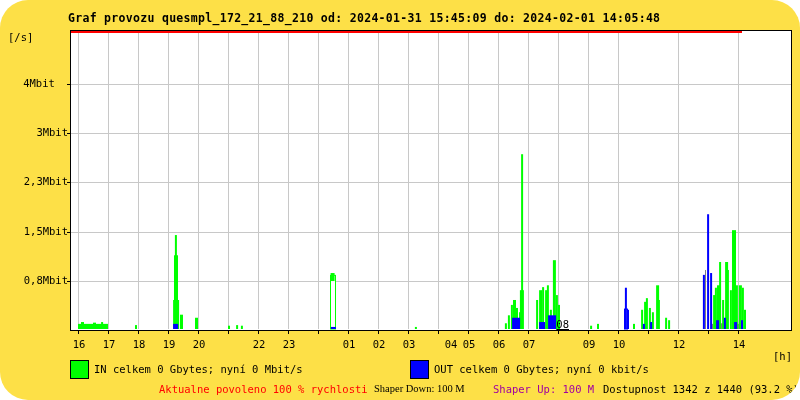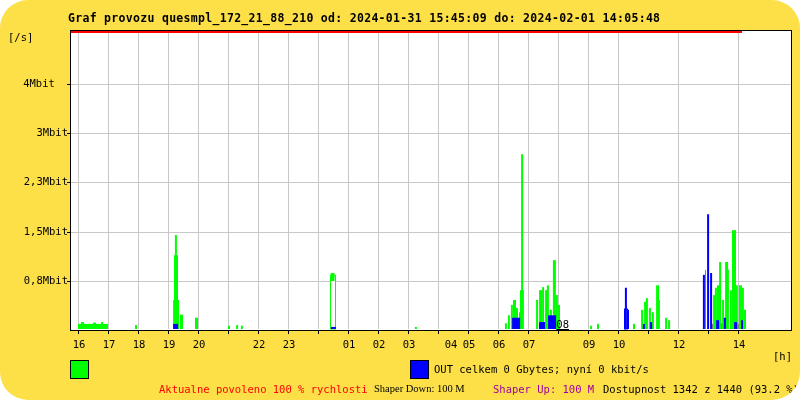--- a/index.html
+++ b/index.html
@@ -189,20 +189,21 @@
       <div class="axis-label" style="left: 489px; top: 338px; width: 20px; text-align: center;">06</div>
       <div class="axis-label" style="left: 519px; top: 338px; width: 20px; text-align: center;">07</div>
       <div class="axis-label" style="left: 549px; top: 318px; width: 20px; text-align: right; text-decoration: underline;">08</div>
       <div class="axis-label" style="left: 579px; top: 338px; width: 20px; text-align: center;">09</div>
       <div class="axis-label" style="left: 609px; top: 338px; width: 20px; text-align: center;">10</div>
       <div class="axis-label" style="left: 669px; top: 338px; width: 20px; text-align: center;">12</div>
       <div class="axis-label" style="left: 729px; top: 338px; width: 20px; text-align: center;">14</div>
     </div>
 
   <div class="legend-swatch" id="swatch-in" style="left: 70px; top: 360px; background: rgb(0, 255, 0);"></div>
+  <div class="legend-text" style="left:94px;">IN celkem 0 Gbytes; nyní 0 Mbit/s</div>
 
   <div class="legend-swatch" id="swatch-out" style="left: 410px; top: 360px; background: rgb(0, 0, 255);"></div>
   <div class="legend-text" style="left:434px;">OUT celkem 0 Gbytes; nyní 0 kbit/s</div>
 
   <div class="footer-text" id="footer-allowed" style="left: 115px; color: rgb(255, 0, 0);">Aktualne povoleno 100 % rychlosti</div>
   <div class="footer-text" style="left:330px;font-family:Liberation Serif, serif;">Shaper Down: 100 M</div>
   <div class="footer-text" id="footer-shaper-up" style="left: 449px; color: rgb(160, 0, 160);">Shaper Up: 100 M</div>
   <div class="footer-text" style="left:559px;">Dostupnost 1342 z 1440 (93.2 %)</div>
 
 </div>

